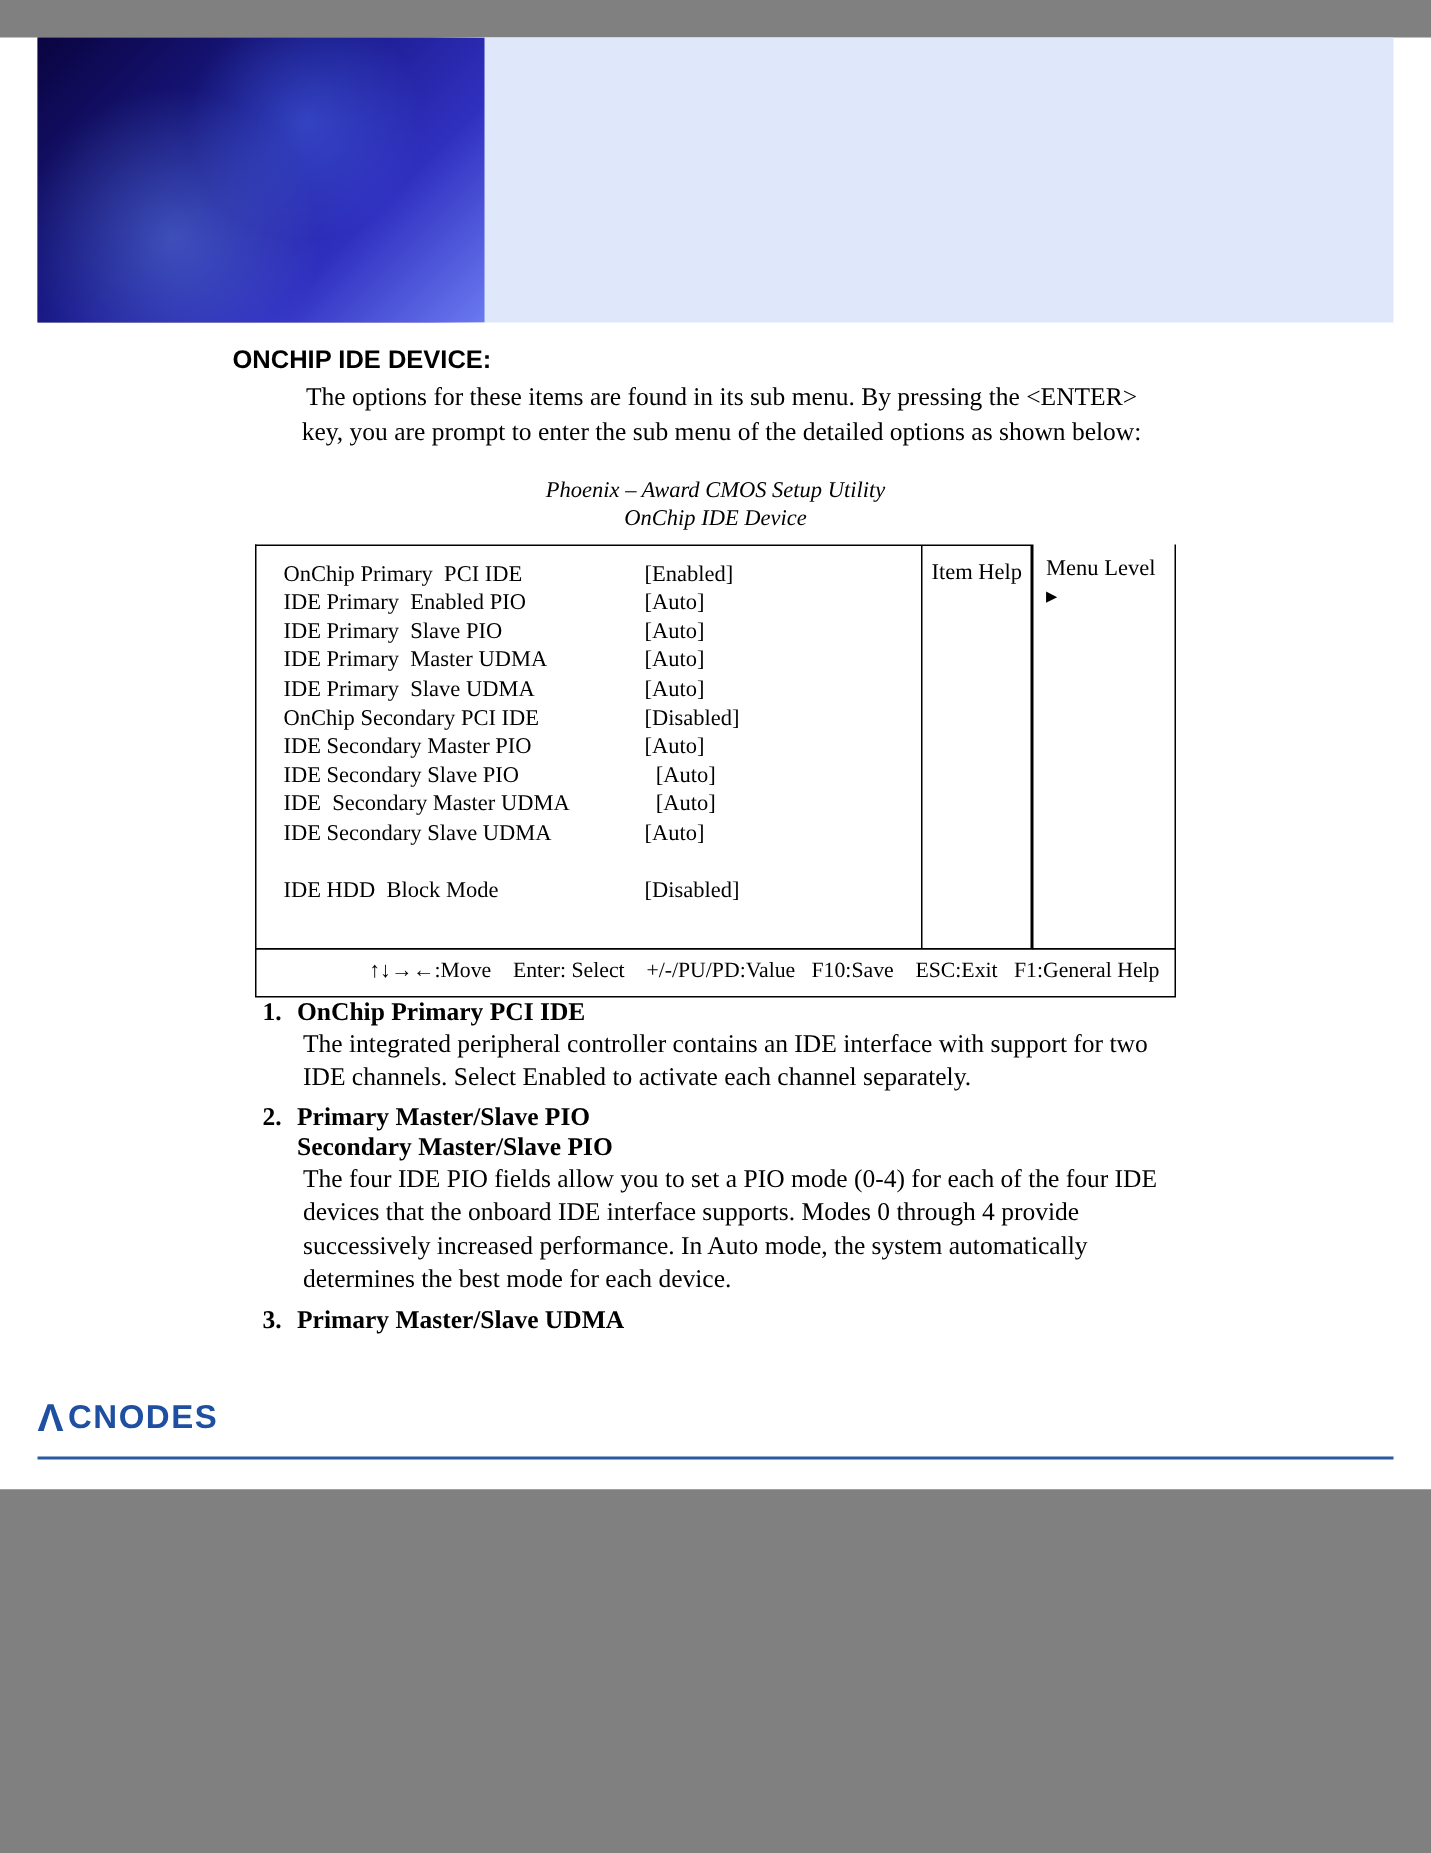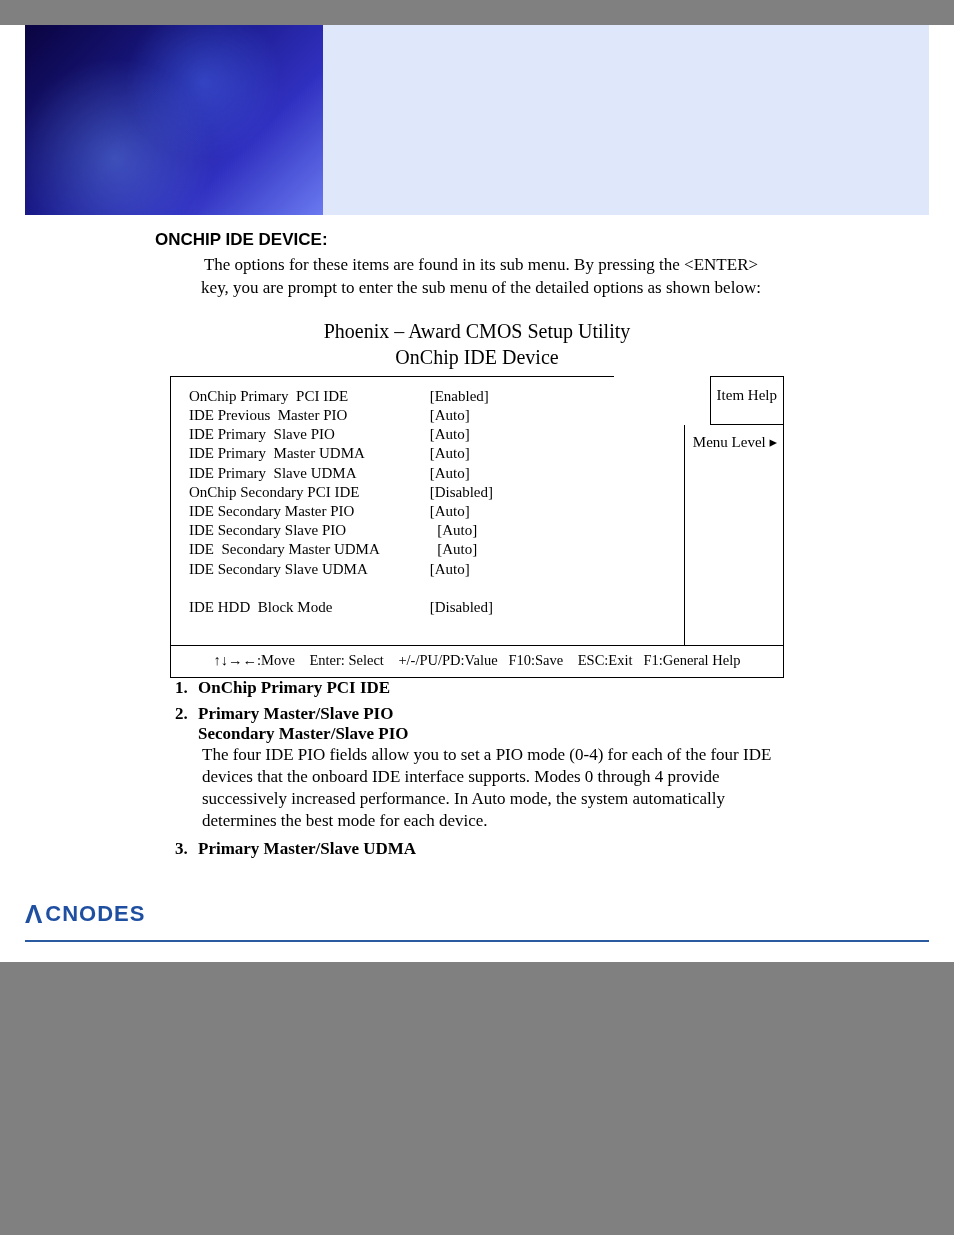--- a/index.html
+++ b/index.html
@@ -48,23 +48,24 @@
   }
   .intro-text {
     margin-left: 128px;
     margin-right: 120px;
     font-size: 17px;
     line-height: 1.35;
     text-align: center;
   }
   .bios-title {
     text-align: center;
-    font-size: 20px;
+    font-size: 15px;
     margin-top: 18px;
     line-height: 1.3;
+    font-style: italic;
   }
   .bios-box {
     margin: 6px 110px 0 110px;
     font-size: 15px;
   }
   .bios-grid {
     display: flex;
     border-bottom: none;
   }
   .bios-left {
@@ -77,41 +78,40 @@
   .bios-labels {
     flex: 0 0 58%;
   }
   .bios-values {
     flex: 0 0 42%;
   }
   .bios-row { line-height: 1.28; white-space: pre; }
   .bios-right {
     width: 170px;
     display: flex;
-    flex-direction: column;
-    align-items: flex-end;
+    flex-direction: row;
   }
   .bios-help {
     border: 1px solid #000;
     text-align: center;
     padding: 10px 6px 20px 6px;
   }
   .bios-menulevel {
     flex: 1;
     border: 1px solid #000;
     border-top: none;
     padding: 8px 6px 24px 8px;
   }
   .bios-footer {
     border: 1px solid #000;
     border-top: 1px solid #000;
     margin-top: -1px;
     padding: 6px 10px 8px 10px;
     font-size: 14.5px;
-    text-align: center;
+    text-align: right;
   }
   .bios-footer-line { white-space: pre; }
   .desc-intro {
     margin: 22px 60px 8px 52px;
     font-size: 17px;
   }
   ol.desc-list {
     margin: 0 110px 0 110px;
     padding-left: 22px;
     font-size: 17px;
@@ -164,21 +164,21 @@
     <div class="bios-title">
       <div>Phoenix – Award CMOS Setup Utility</div>
       <div>OnChip IDE Device</div>
     </div>
 
     <div class="bios-box">
       <div class="bios-grid">
         <div class="bios-left">
           <div class="bios-labels" id="bios-labels">
               <div class="bios-row">OnChip Primary  PCI IDE</div>
-              <div class="bios-row">IDE Previous  Master PIO</div>
+              <div class="bios-row">IDE Primary  Enabled PIO</div>
               <div class="bios-row">IDE Primary  Slave PIO</div>
               <div class="bios-row">IDE Primary  Master UDMA</div>
               <div class="bios-row">IDE Primary  Slave UDMA</div>
               <div class="bios-row">OnChip Secondary PCI IDE</div>
               <div class="bios-row">IDE Secondary Master PIO</div>
               <div class="bios-row">IDE Secondary Slave PIO</div>
               <div class="bios-row">IDE  Secondary Master UDMA</div>
               <div class="bios-row">IDE Secondary Slave UDMA</div>
               <div class="bios-row">&nbsp;</div>
               <div class="bios-row">IDE HDD  Block Mode</div>
@@ -209,20 +209,21 @@
       </div>
       <div class="bios-footer">
         <div class="bios-footer-line">↑↓→←:Move    Enter: Select    +/-/PU/PD:Value   F10:Save    ESC:Exit   F1:General Help</div>
       </div>
     </div>
 
 
     <ol class="desc-list" id="desc-list">
         <li>
           <div class="item-title">OnChip Primary PCI IDE</div>
+          <div class="item-body">The integrated peripheral controller contains an IDE interface with support for two IDE channels. Select Enabled to activate each channel separately.</div>
         </li>
         <li>
           <div class="item-title">Primary Master/Slave PIO</div>
           <div class="item-title">Secondary Master/Slave PIO</div>
           <div class="item-body">The four IDE PIO fields allow you to set a PIO mode (0-4) for each of the four IDE devices that the onboard IDE interface supports.   Modes 0 through 4 provide successively increased performance.   In Auto mode, the system automatically determines the best mode for each device.</div>
         </li>
         <li>
           <div class="item-title">Primary Master/Slave UDMA</div>
         </li>
       </ol>

